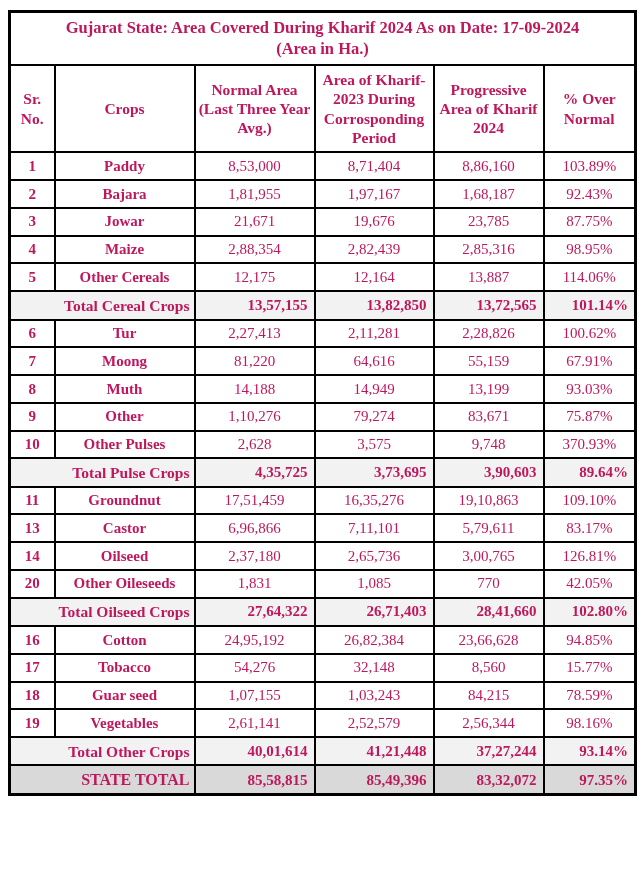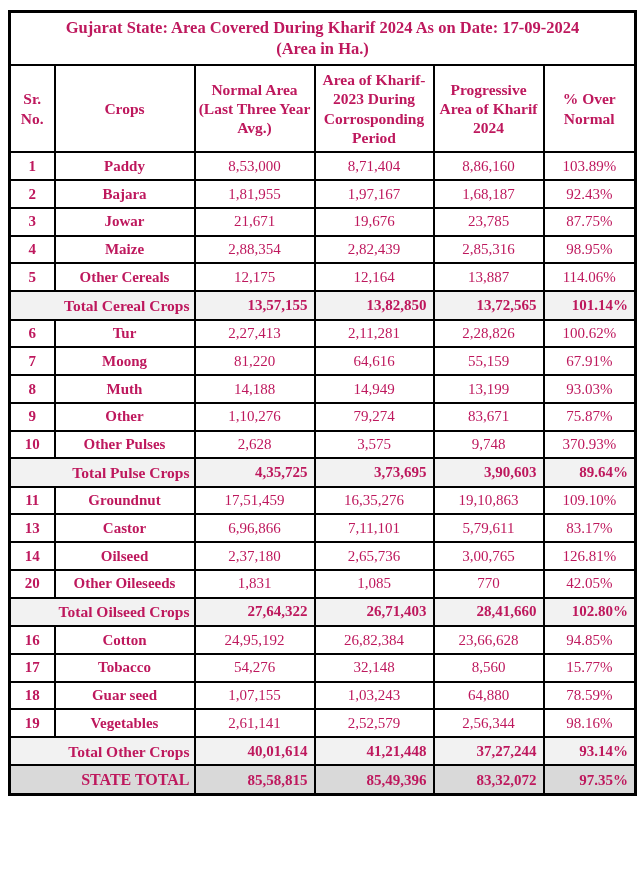--- a/index.html
+++ b/index.html
@@ -225,21 +225,21 @@
           <td class="num">54,276</td>
           <td class="num">32,148</td>
           <td class="num">8,560</td>
           <td class="num">15.77%</td>
         </tr>
         <tr>
           <td class="sr">18</td>
           <td class="crop">Guar seed</td>
           <td class="num">1,07,155</td>
           <td class="num">1,03,243</td>
-          <td class="num">64,880</td>
+          <td class="num">84,215</td>
           <td class="num">78.59%</td>
         </tr>
         <tr>
           <td class="sr">19</td>
           <td class="crop">Vegetables</td>
           <td class="num">2,61,141</td>
           <td class="num">2,52,579</td>
           <td class="num">2,56,344</td>
           <td class="num">98.16%</td>
         </tr>

